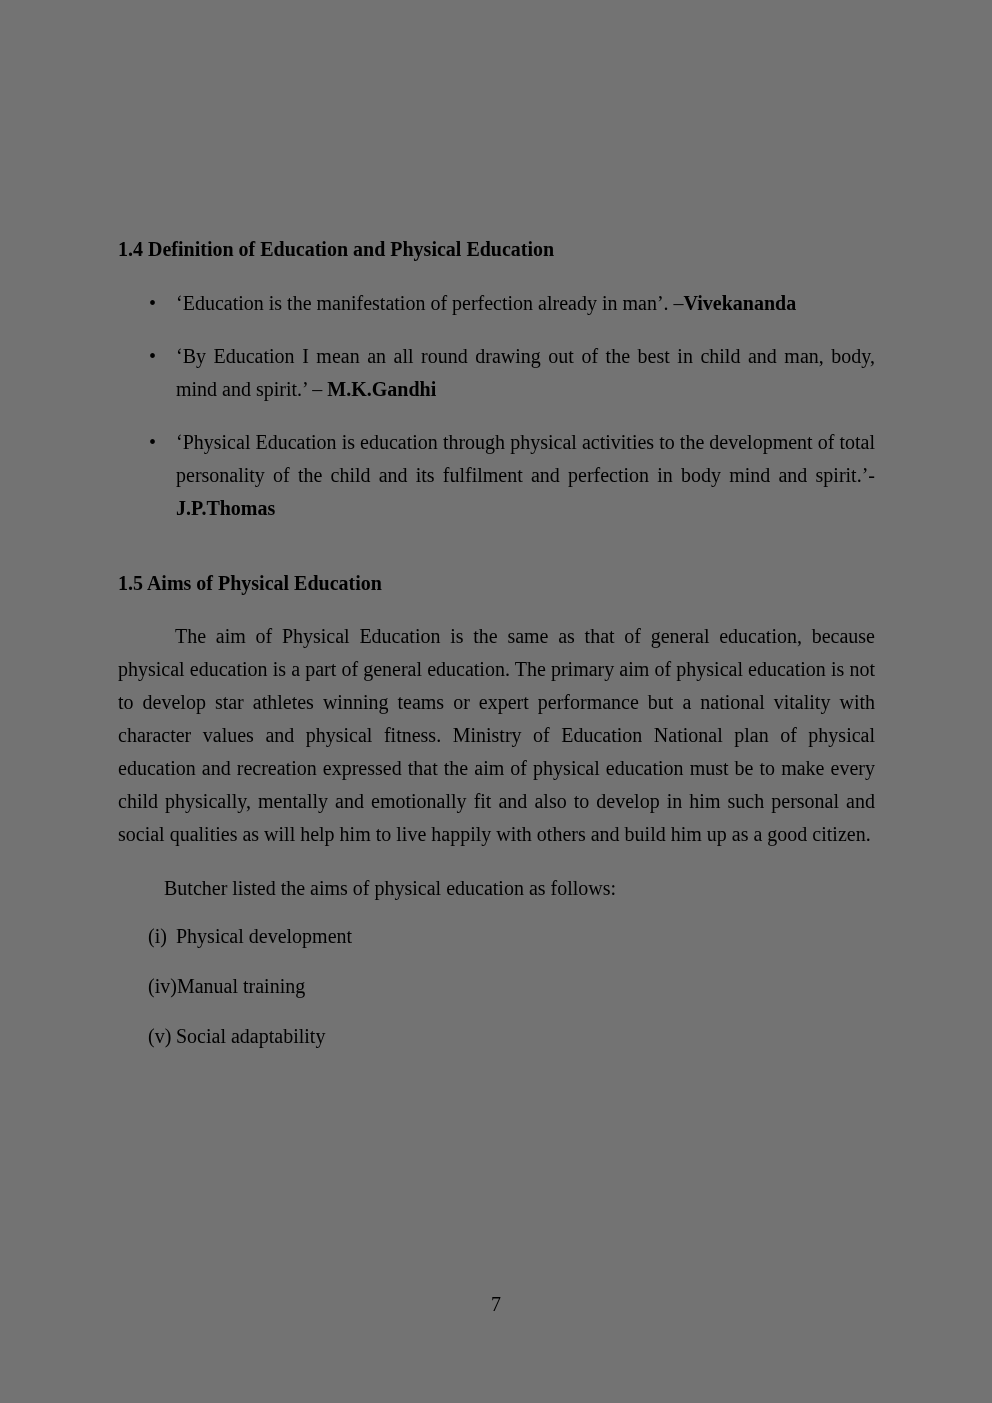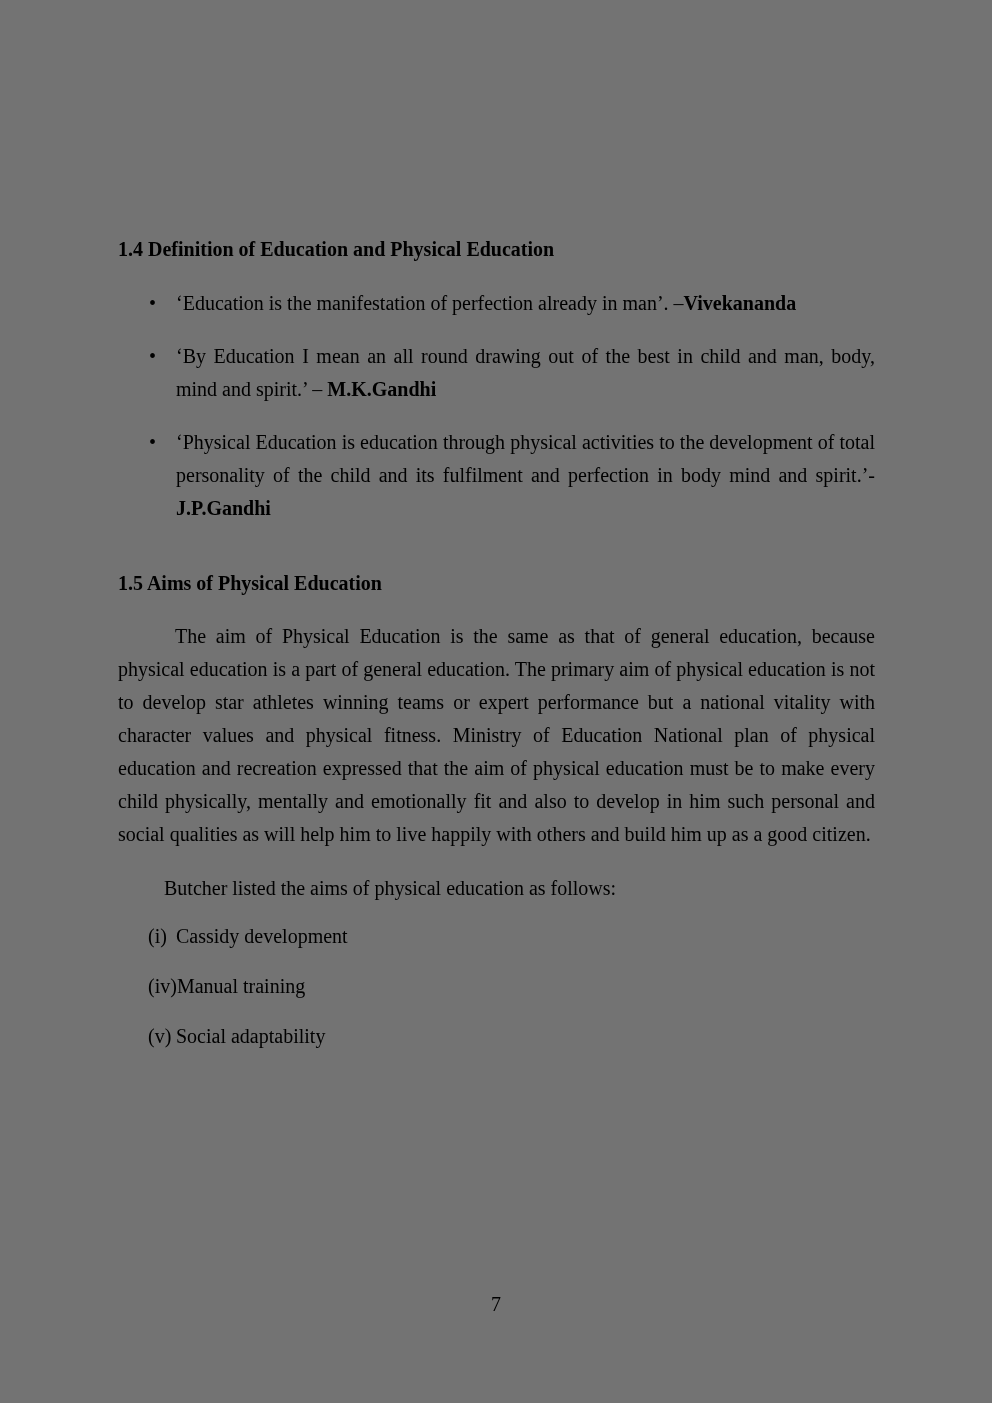--- a/index.html
+++ b/index.html
@@ -90,31 +90,31 @@
 <body>
 
 <div class="page">
   <div class="content">
 
     <h2 class="heading">1.4 Definition of Education and Physical Education</h2>
 
     <ul class="quotes">
       <li><span>‘Education is the manifestation of perfection already in man’. –</span><span class="author">Vivekananda</span></li>
       <li><span>‘By Education I mean an all round drawing out of the best in child and man, body, mind and spirit.’ – </span><span class="author">M.K.Gandhi</span></li>
-      <li><span>‘Physical Education is education through physical activities to the development of total personality of the child and its fulfilment and perfection in body mind and spirit.’- </span><span class="author">J.P.Gandhi</span></li>
+      <li><span>‘Physical Education is education through physical activities to the development of total personality of the child and its fulfilment and perfection in body mind and spirit.’- </span><span class="author">J.P.Thomas</span></li>
     </ul>
 
     <h2 class="heading heading-15">1.5 Aims of Physical Education</h2>
 
     <p class="para first-indent">The aim of Physical Education is the same as that of general education, because physical education is a part of general education. The primary aim of physical education is not to develop star athletes winning teams or expert performance but a national vitality with character values and physical fitness. Ministry of Education National plan of physical education and recreation expressed that the aim of physical education must be to make every child physically, mentally and emotionally fit and also to develop in him such personal and social qualities as will help him to live happily with others and build him up as a good citizen.</p>
 
     <p class="para butcher">Butcher listed the aims of physical education as follows:</p>
 
     <ol class="aims">
-      <li><span class="marker">(i)</span><span>Cassidy development</span></li>
+      <li><span class="marker">(i)</span><span>Physical development</span></li>
       <li><span class="marker">(iv)</span><span>Manual training</span></li>
       <li><span class="marker">(v)</span><span>Social adaptability</span></li>
     </ol>
 
   </div>
 
   <div class="page-number">7</div>
 </div>
 
 </body></html>

